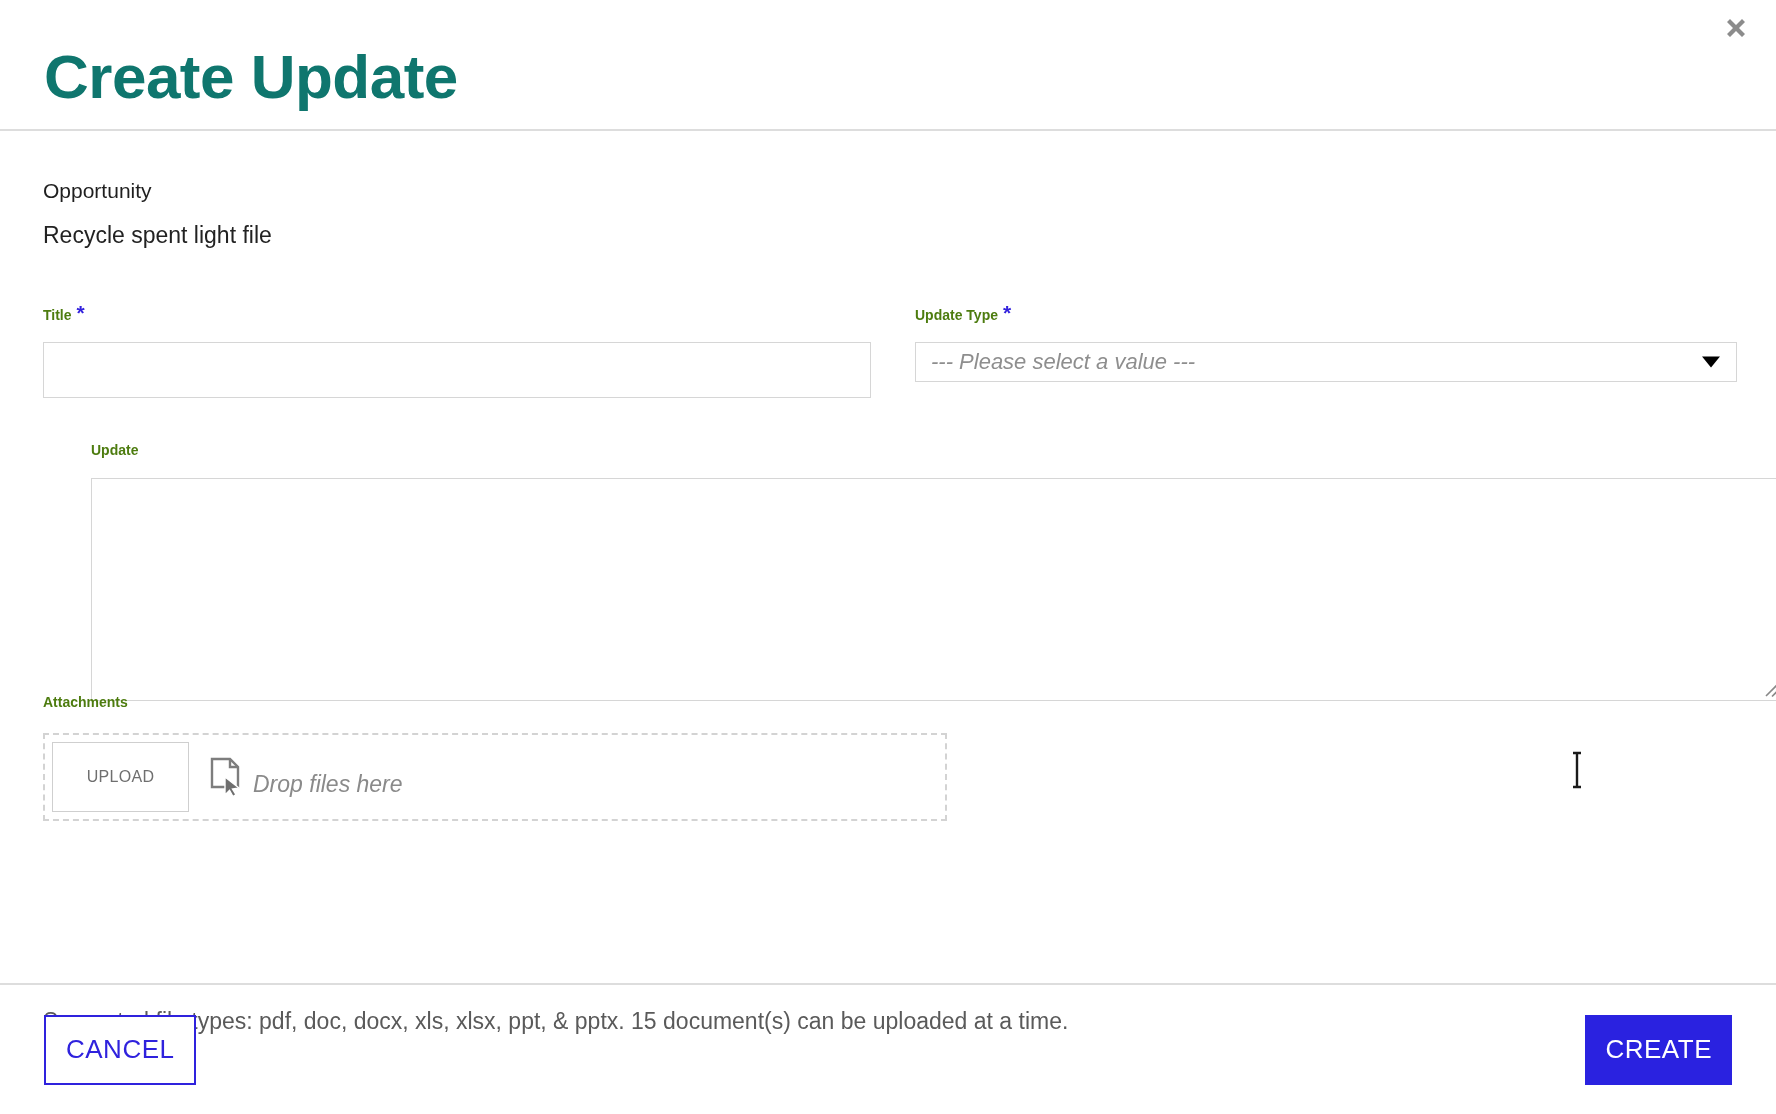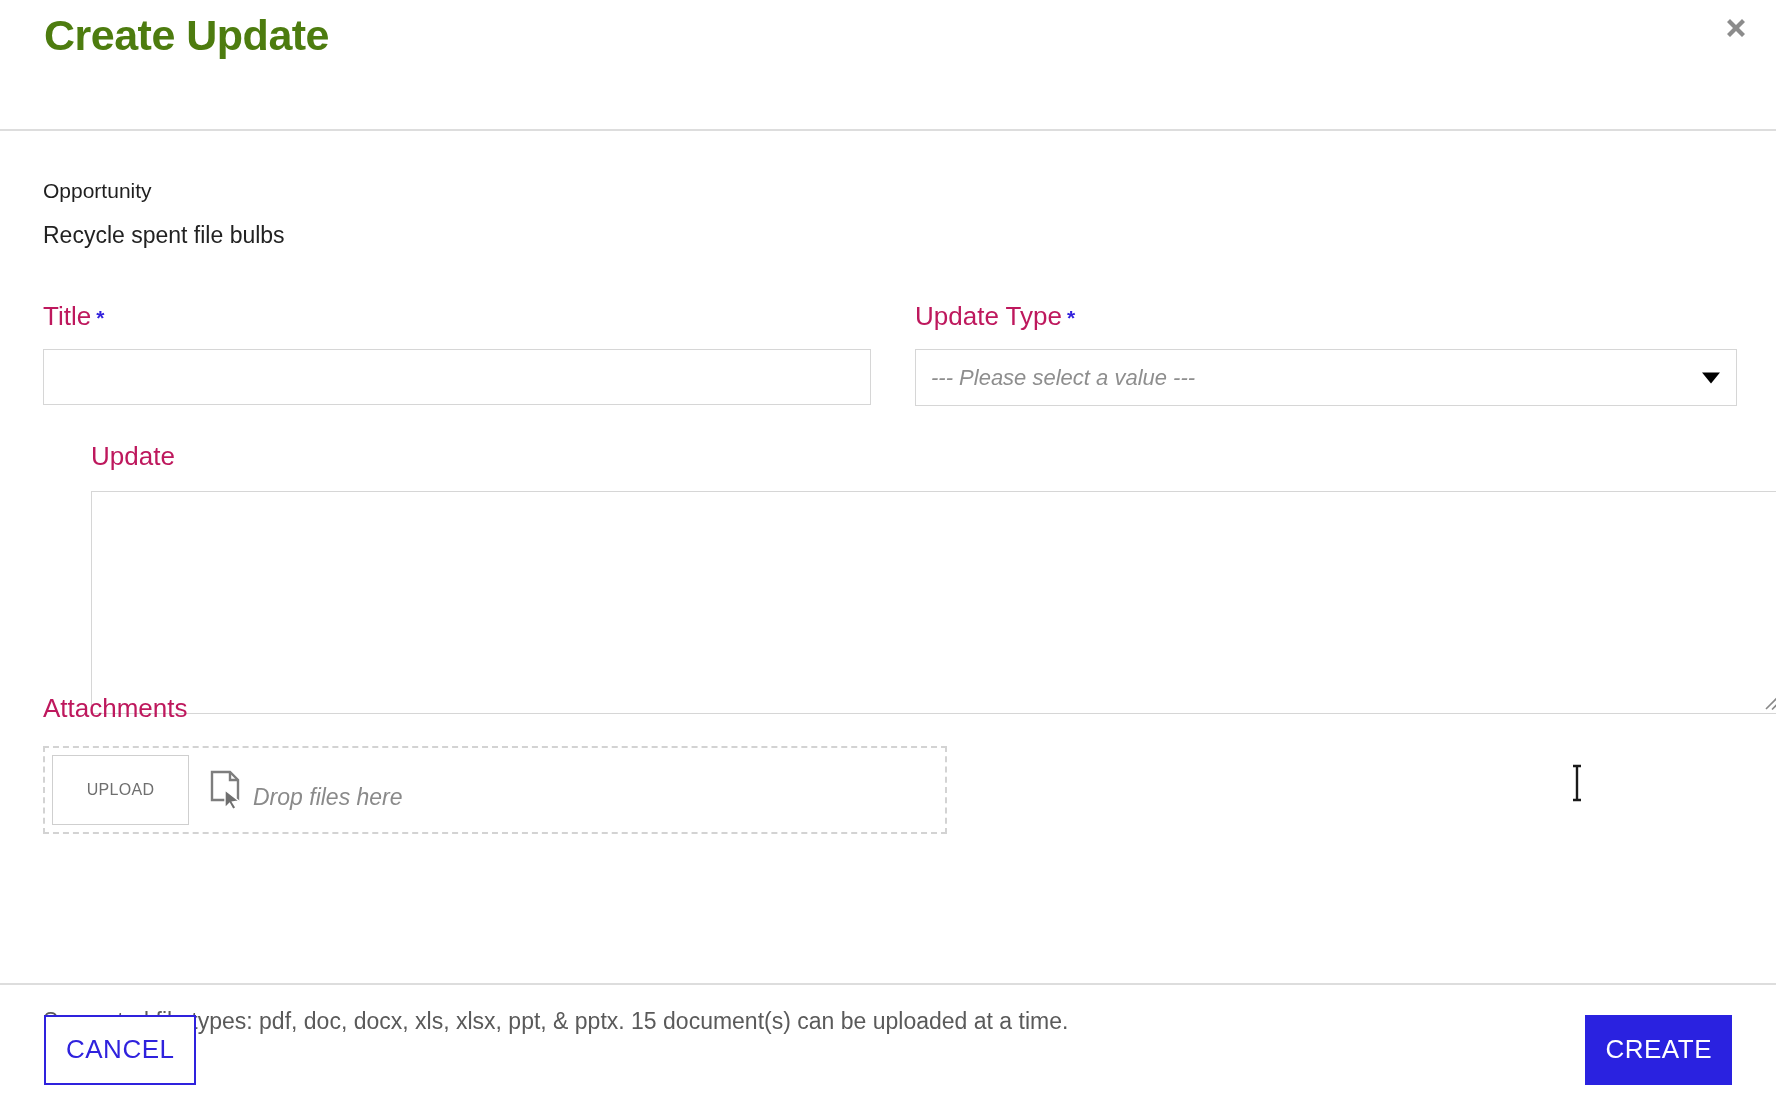--- a/index.html
+++ b/index.html
@@ -26,25 +26,25 @@
   
   .modal-header {
     position: relative;
     height: 131px;
     flex: 0 0 131px;
     border-bottom: 2px solid #dddddd;
   }
   .modal-title {
     position: absolute;
     left: 44px;
-    top: 12px;
-    font-size: 43px;
+    top: 43px;
+    font-size: 62px;
     font-weight: bold;
     letter-spacing: -0.5px;
-    color: #4d7c0f;
+    color: #0f766e;
     line-height: 1.1;
   }
   .close-btn {
     position: absolute;
     right: 18px;
     top: 6px;
     width: 44px;
     height: 44px;
     display: flex;
     align-items: center;
@@ -63,23 +63,23 @@
     flex: 1 1 auto;
     padding: 0;
   }
 
   .section-label {
     font-size: 21px;
     font-weight: normal;
     color: #1f1f1f;
   }
   .field-label {
-    font-size: 26px;
-    font-weight: normal;
-    color: #be185d;
+    font-size: 14px;
+    font-weight: bold;
+    color: #4d7c0f;
     display: inline-block;
   }
   .req-star {
     color: #3322dd;
     font-weight: bold;
     font-size: 21px;
     margin-left: 5px;
   }
 
   .opportunity-block {
@@ -116,21 +116,21 @@
     font-family: "Liberation Sans", sans-serif;
     font-size: 21px;
     color: #222222;
     padding: 0 12px;
     outline: none;
   }
 
   .select-wrap {
     position: relative;
     width: 822px;
-    height: 57px;
+    height: 40px;
     margin-top: 17px;
     border: 1px solid #d6d6d6;
     background: #ffffff;
     display: flex;
     align-items: center;
     cursor: pointer;
   }
   .select-placeholder {
     font-size: 22px;
     font-style: italic;
@@ -291,21 +291,21 @@
       <svg width="30" height="30" viewBox="0 0 30 30">
         <path d="M6 9 L9 6 L15 12 L21 6 L24 9 L18 15 L24 21 L21 24 L15 18 L9 24 L6 21 L12 15 Z" fill="#8c8c8c"></path>
       </svg>
     </button>
   </div>
 
   <div class="modal-body">
 
     <div class="opportunity-block">
       <div class="section-label">Opportunity</div>
-      <div class="opportunity-value">Recycle spent file bulbs</div>
+      <div class="opportunity-value">Recycle spent light file</div>
     </div>
 
     <div class="row-title">
       <div class="col-left">
         <span class="field-label">Title</span><span class="req-star">*</span>
         <input class="input-box" type="text" value="" placeholder="" style="">
       </div>
       <div class="col-right">
         <span class="field-label">Update Type</span><span class="req-star">*</span>
         <div class="select-wrap">

